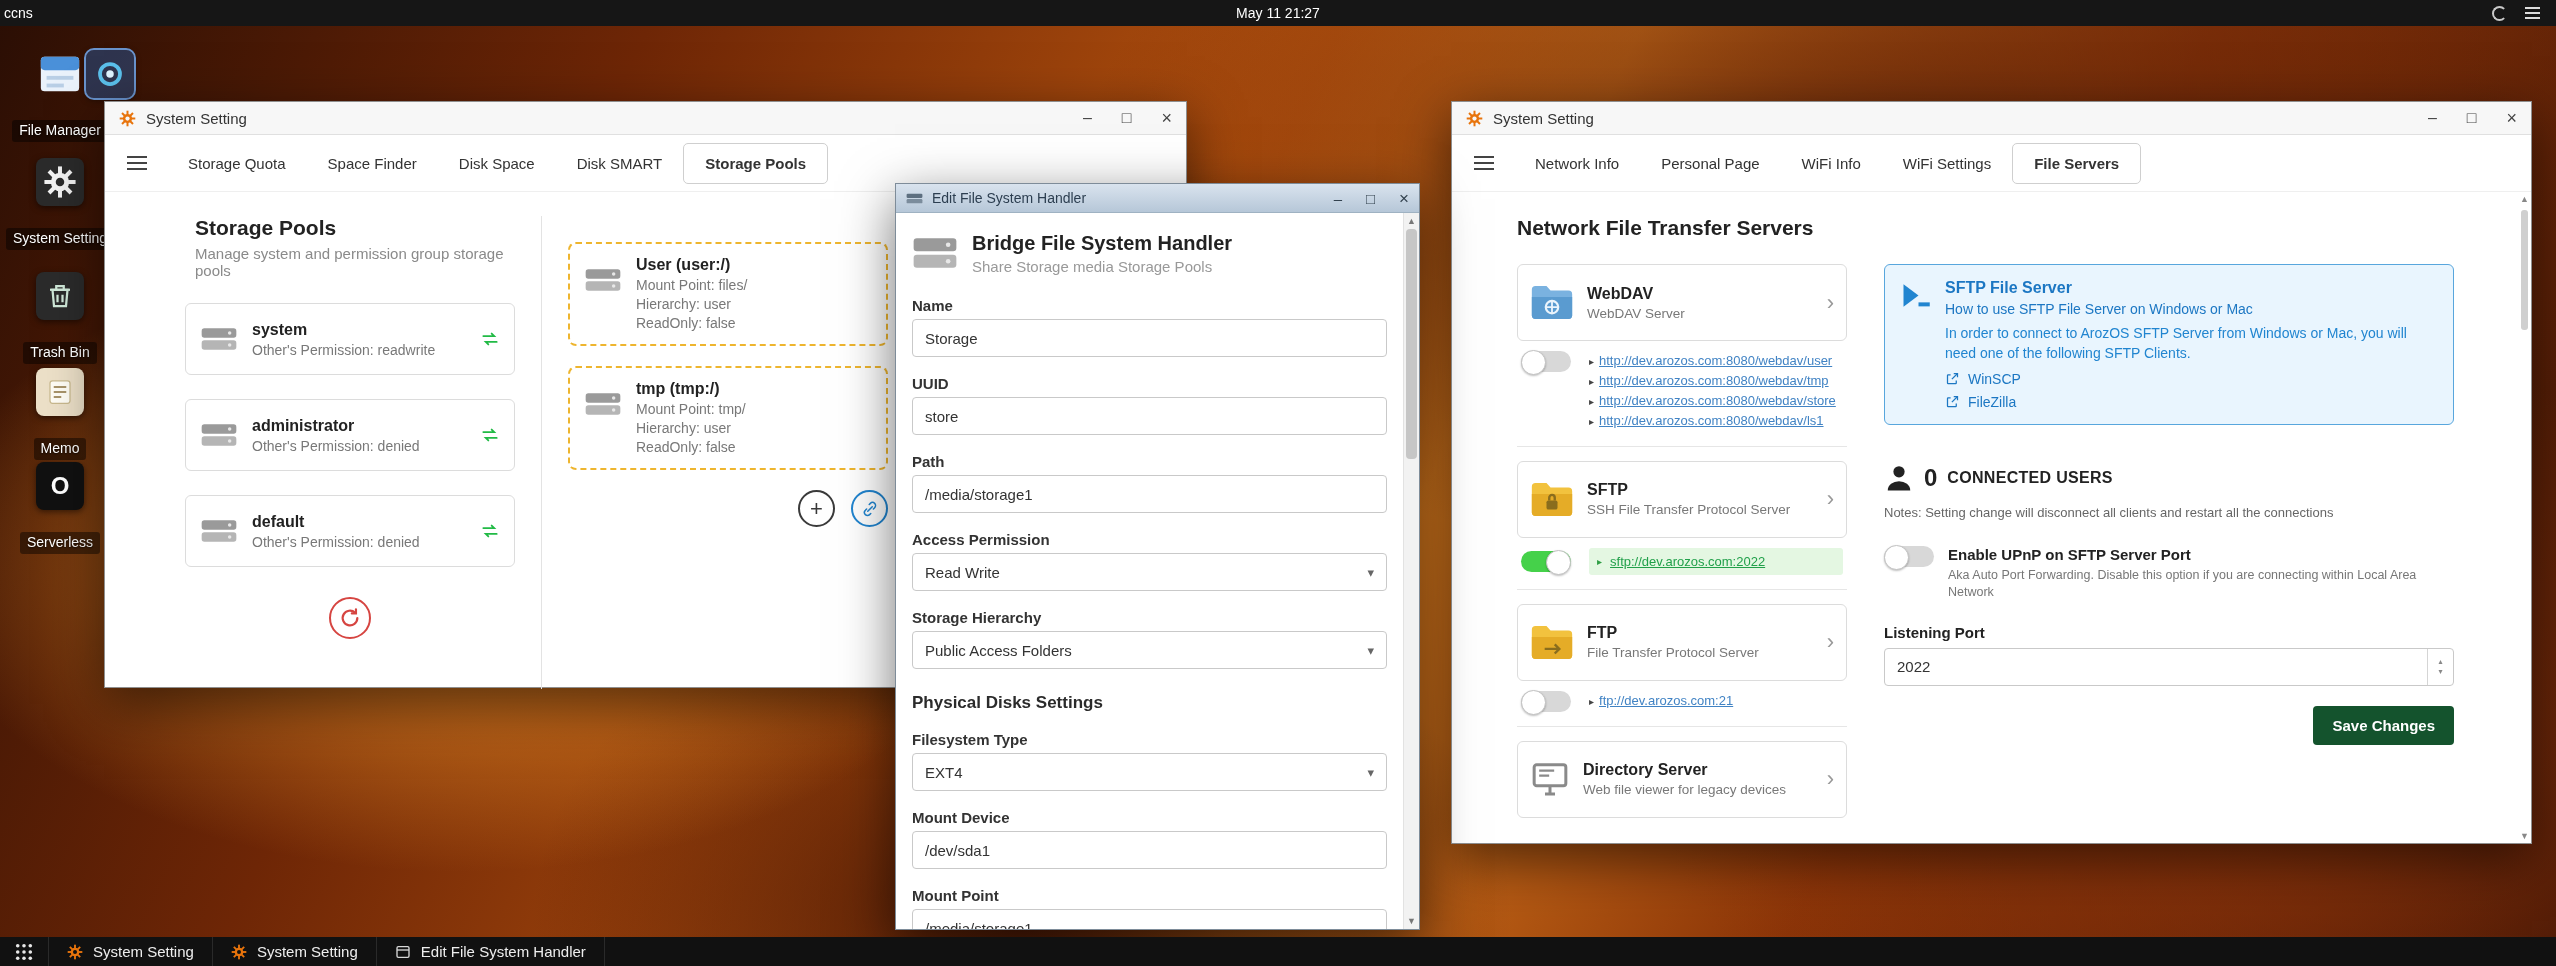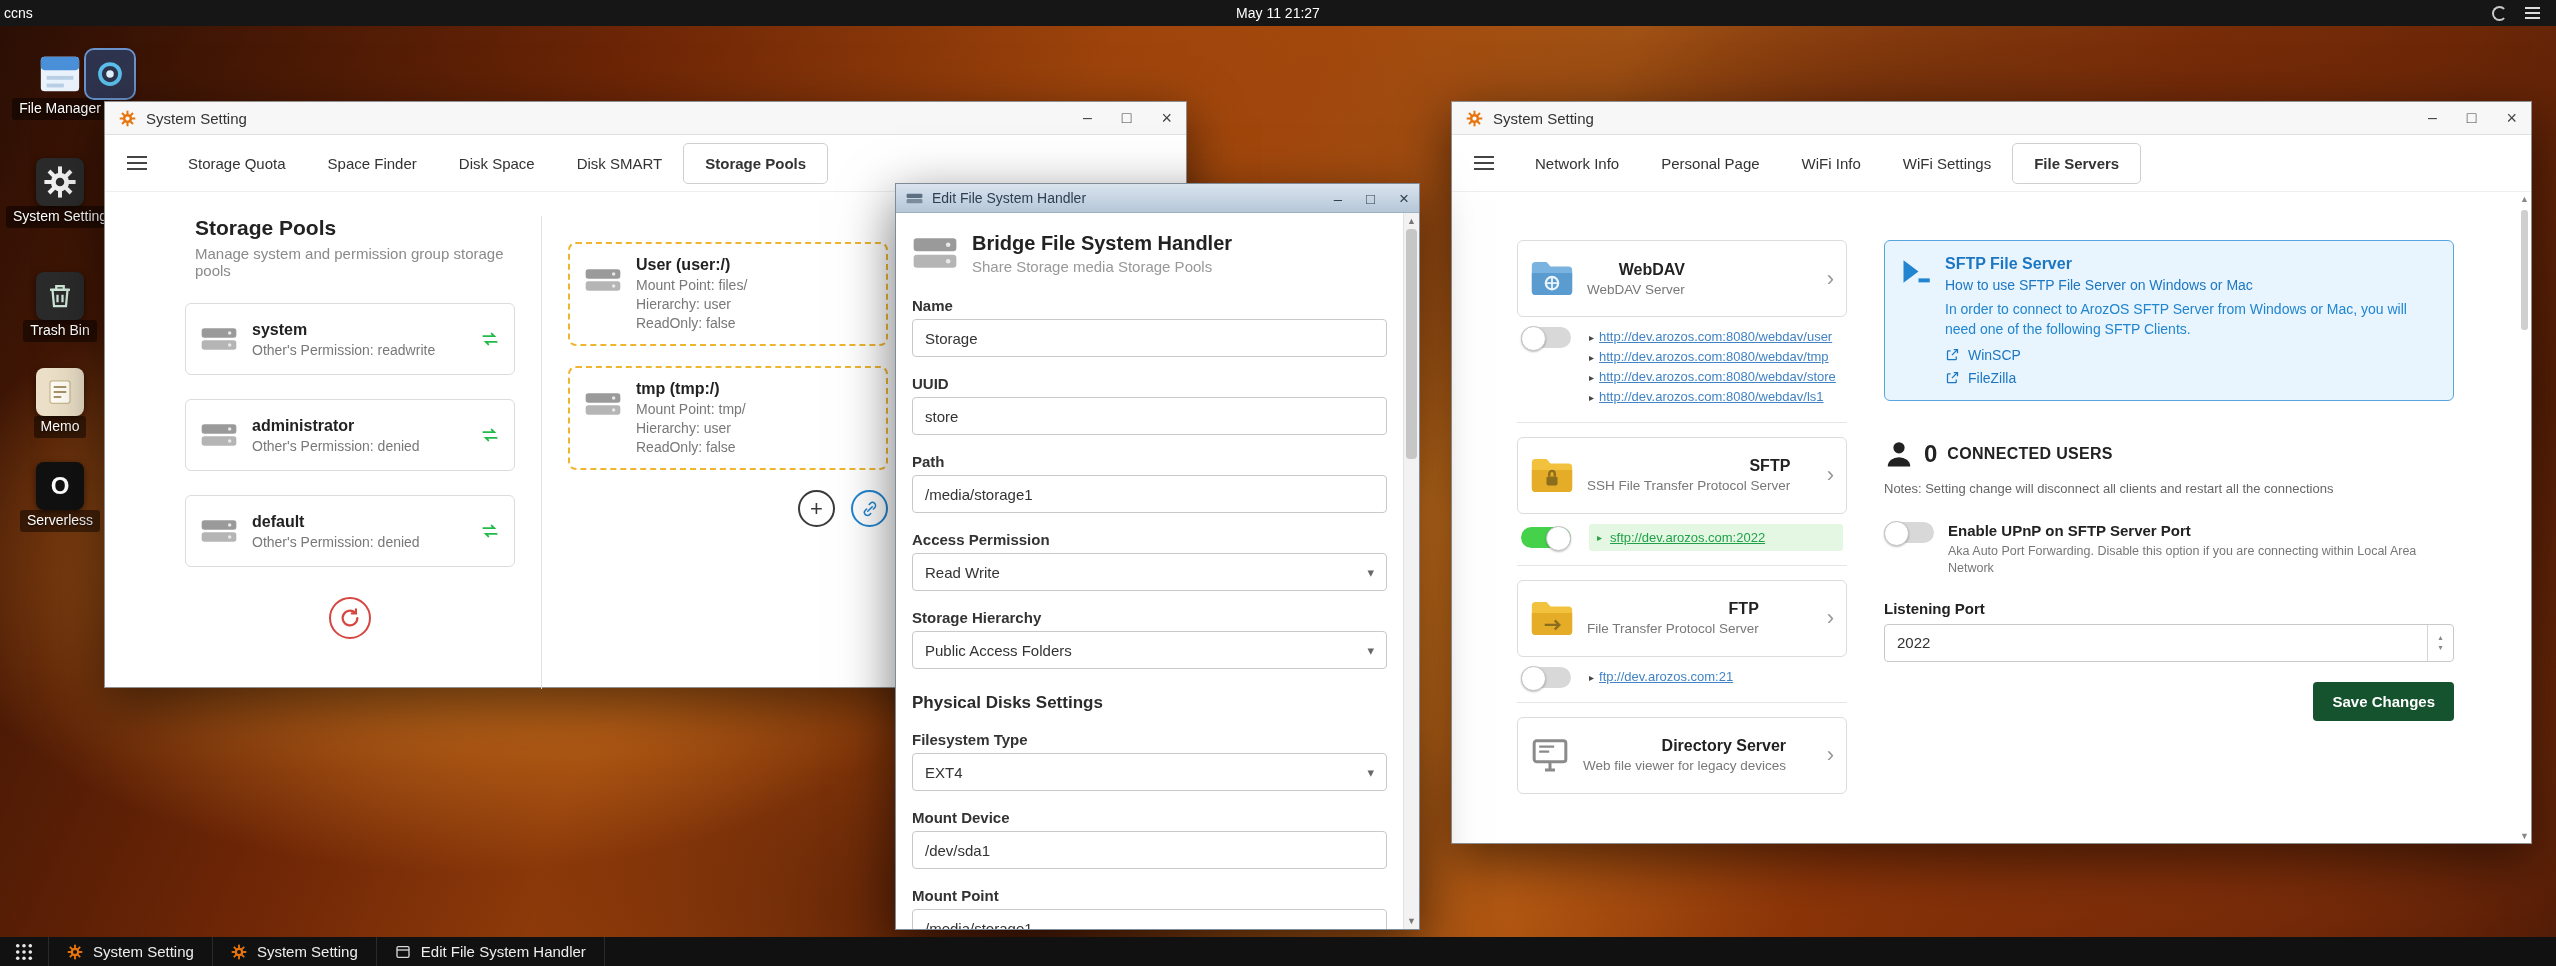--- a/index.html
+++ b/index.html
@@ -15,21 +15,21 @@
   
   .topbar{position:absolute;top:0;left:0;right:0;height:26px;background:#161616;color:#fff;
     display:flex;align-items:center;z-index:60;font-size:14px;}
   .topbar .host{padding-left:4px;}
   .topbar .clock{position:absolute;left:0;right:0;text-align:center;}
   .topbar .right{margin-left:auto;display:flex;align-items:center;gap:18px;padding-right:16px;z-index:1;}
   .spinner{width:15px;height:15px;border:2px solid #c9c9c9;border-right-color:transparent;border-radius:50%;display:inline-block;}
   .menu-bars{display:flex;flex-direction:column;gap:3px;}
   .menu-bars i{display:block;width:15px;height:2px;background:#ddd;}
   
-  .dicon{position:absolute;width:120px;display:flex;flex-direction:column;align-items:center;gap:0;z-index:5;}
+  .dicon{position:absolute;width:120px;display:flex;flex-direction:column;align-items:center;gap:22px;z-index:5;}
   .tile{width:48px;height:48px;border-radius:8px;display:flex;align-items:center;justify-content:center;}
   .dlabel{font-size:14px;color:#fff;background:rgba(0,0,0,.45);padding:2px 7px;border-radius:3px;
     text-shadow:0 1px 2px rgba(0,0,0,.7);text-align:center;line-height:1.25;max-width:110px;}
   .tile.dark{background:#2b2b2b;box-shadow:0 2px 6px rgba(0,0,0,.5);}
   .tile.cream{background:#ece0c8;box-shadow:0 2px 6px rgba(0,0,0,.5);}
   .tile.black{background:#111;box-shadow:0 2px 6px rgba(0,0,0,.5);color:#fff;font-weight:bold;font-size:24px;}
   .tile.selected{outline:2px solid rgba(120,180,255,.8);background:rgba(40,80,140,.55);}
   
   .win{position:absolute;background:#fff;border:1px solid #8f8f8f;box-shadow:0 16px 50px rgba(0,0,0,.55);}
   .tbar{height:33px;display:flex;align-items:center;gap:10px;padding:0 14px;background:#f7f7f7;
@@ -84,21 +84,21 @@
   .sbar{position:absolute;top:29px;right:0;bottom:0;width:16px;background:#f2f2f2;border-left:1px solid #e2e2e2;}
   .sbar .arr{position:absolute;left:0;right:0;text-align:center;font-size:9px;color:#777;}
   .sbar .arr.up{top:3px;} .sbar .arr.dn{bottom:3px;}
   .sbar .thumb{position:absolute;left:2px;right:2px;background:#c6c6c6;border-radius:4px;}
   
   .w-network{left:1451px;top:101px;width:1081px;height:743px;z-index:20;}
   .nf-content{padding:24px 30px 0 65px;height:653px;overflow:hidden;position:relative;}
   .nf-cols{display:flex;margin-top:24px;gap:37px;}
   .srv-col{width:330px;flex:none;}
   .srv-card{border:1px solid #dcdcdc;border-radius:6px;padding:10px 12px;display:flex;align-items:center;gap:13px;height:77px;}
-  .srv-name{font-size:16px;font-weight:bold;color:#222;text-align:right;}
+  .srv-name{font-size:16px;font-weight:bold;color:#222;}
   .srv-desc{font-size:13.5px;color:#787878;margin-top:3px;}
   .srv-chev{margin-left:auto;color:#999;font-size:22px;}
   .srv-sub{display:flex;align-items:flex-start;gap:18px;padding:10px 4px 0;}
   .srv-links{font-size:13px;color:#4183c4;line-height:1.55;}
   .srv-links .b{color:#444;margin-right:5px;font-size:10px;}
   .srv-links a{color:#4183c4;text-decoration:underline;cursor:pointer;}
   .srv-div{border-bottom:1px solid #e6e6e6;margin:14px 0;}
   .sftp-row{background:#e4f7e2;border-radius:3px;padding:6px 8px;margin-top:10px;font-size:13px;display:flex;align-items:center;gap:8px;}
   .sftp-row .b{color:#2f9e44;font-size:10px;}
   .sftp-row a{color:#21a04a;text-decoration:underline;cursor:pointer;}
@@ -408,20 +408,21 @@
           <i></i>
         </span>
       <span class="tab">Network Info</span>
       <span class="tab">Personal Page</span>
       <span class="tab">WiFi Info</span>
       <span class="tab">WiFi Settings</span>
       <span class="tab active">File Servers</span>
     </div>
 
     <div class="nf-content">
+      <div class="h1">Network File Transfer Servers</div>
 
       <div class="nf-cols">
 
         <div class="srv-col">
 
           <div class="srv-card">
             <span class="ic">
               <svg viewBox="0 0 24 20" width="44" height="37">
                   <path d="M1 3a2 2 0 0 1 2-2h6l2.2 2.5H21a2 2 0 0 1 2 2V17a2 2 0 0 1-2 2H3a2 2 0 0 1-2-2z" fill="#7ab2e0"></path>
                   <path d="M1 7h22v10a2 2 0 0 1-2 2H3a2 2 0 0 1-2-2z" fill="#5a9bd0"></path>

